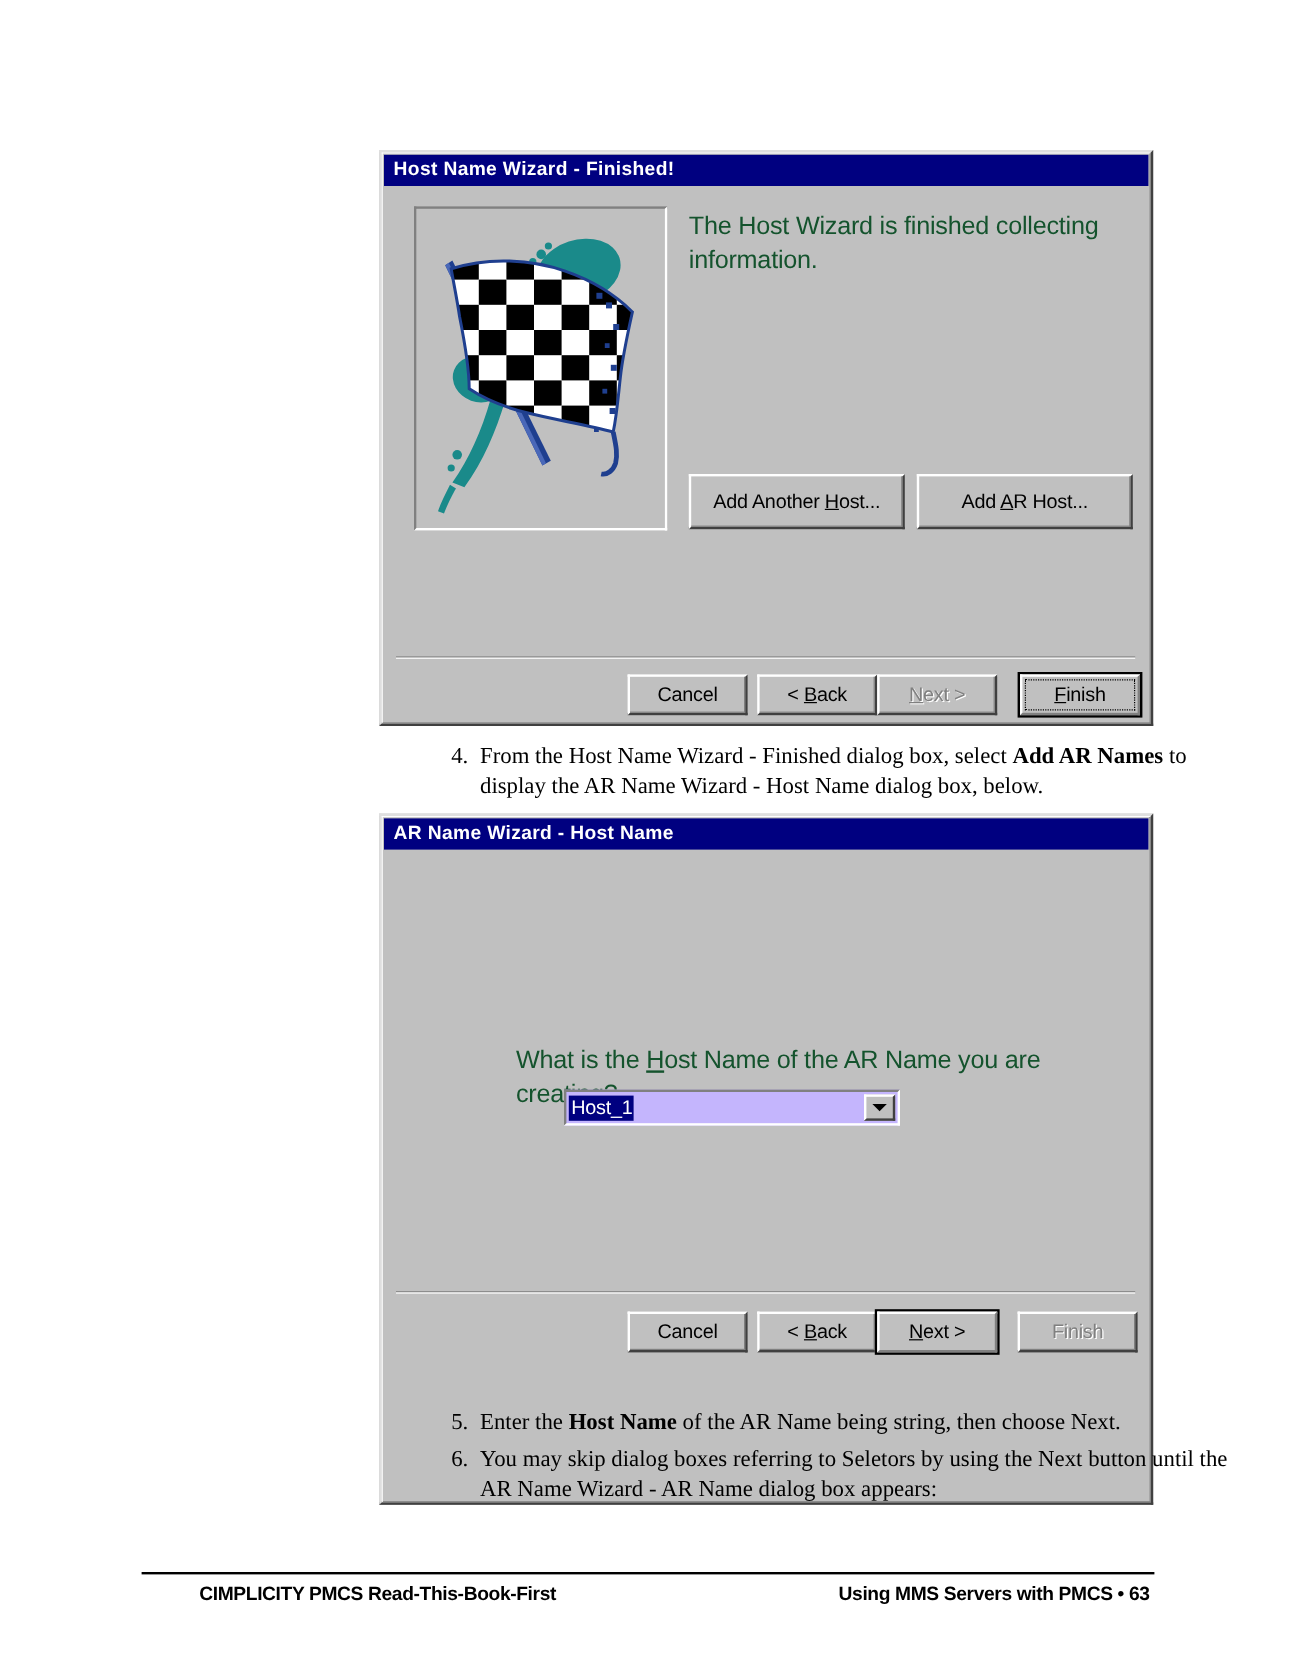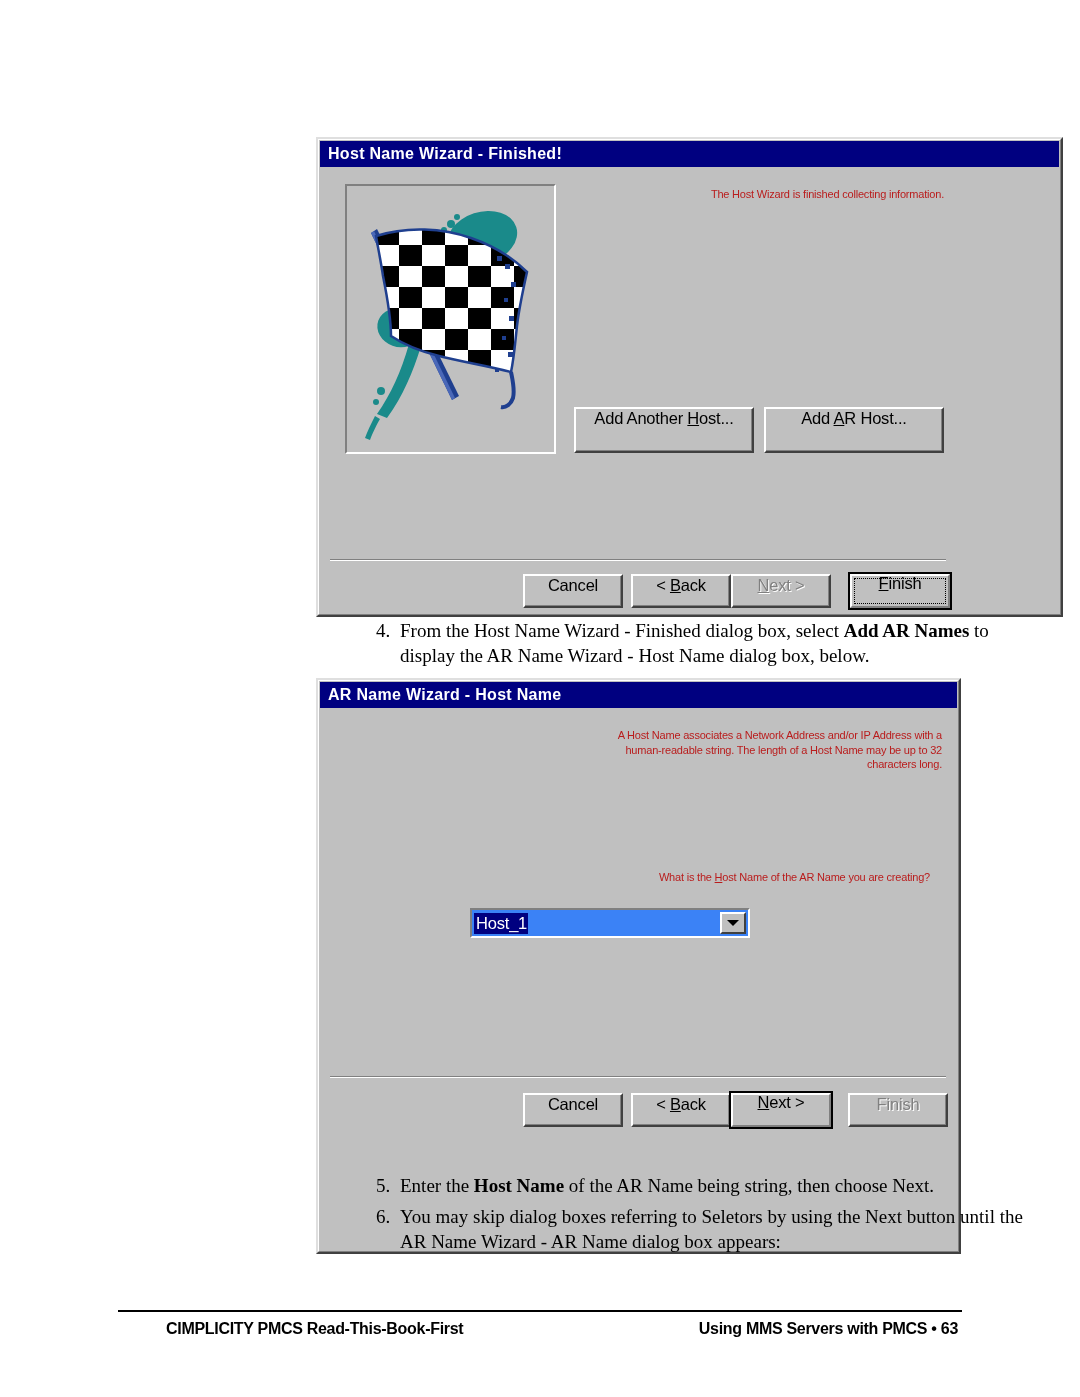--- a/index.html
+++ b/index.html
@@ -62,40 +62,40 @@
     border-right: 2px solid #ffffff;
     border-bottom: 2px solid #ffffff;
     overflow: hidden;
   }
   .pic-frame svg { display: block; }
 
   
   .static-text {
     position: absolute;
     font-family: "Liberation Sans", sans-serif;
-    font-size: 11px;
-    color: #b91c1c;
+    font-size: 21px;
+    color: #14532d;
     line-height: 1.32;
     letter-spacing: -0.2px;
-    text-align: right;
   }
 
   
   .btn {
     position: absolute;
     background: #c0c0c0;
     box-sizing: border-box;
     border-top: 2px solid #ffffff;
     border-left: 2px solid #ffffff;
     border-right: 2px solid #404040;
     border-bottom: 2px solid #404040;
     font-family: "Liberation Sans", sans-serif;
     font-size: 16.5px;
     color: #000;
     display: flex;
+    align-items: center;
     justify-content: center;
     letter-spacing: -0.2px;
     cursor: default;
     padding: 0;
   }
   .btn .inner {
     position: absolute;
     left: 0; top: 0; right: 0; bottom: 0;
     border-right: 1px solid #808080;
     border-bottom: 1px solid #808080;
@@ -136,21 +136,21 @@
     position: absolute;
     height: 2px;
     border-top: 1px solid #808080;
     border-bottom: 1px solid #ffffff;
     box-sizing: border-box;
   }
 
   
   .combo {
     position: absolute;
-    background: #3b82f6;
+    background: #c4b5fd;
     box-sizing: border-box;
     border-top: 2px solid #808080;
     border-left: 2px solid #808080;
     border-right: 2px solid #ffffff;
     border-bottom: 2px solid #ffffff;
     padding-left: 48px;
   }
   .combo .txt {
     position: absolute;
     left: 2px; top: 2px; bottom: 2px;
@@ -216,21 +216,21 @@
     font-weight: bold;
     font-size: 16px;
     color: #000;
     letter-spacing: -0.3px;
     margin-left: 44px;
   }
 </style>
 </head>
 <body>
 
-<div class="dialog" style="left:316px; top:125px; width:747px; height:480px;margin-top:12px;">
+<div class="dialog" style="left:316px; top:125px; width:645px; height:480px;">
   <div class="dialog-inner"></div>
 
   <div class="titlebar">
     <span>Host Name Wizard - Finished!</span>
   </div>
 
   <div class="pic-frame" style="left:27px; top:45px; width:211px; height:270px;">
     <svg width="207" height="266" viewBox="0 0 207 266">
       <rect x="0" y="0" width="207" height="266" fill="#c0c0c0"></rect>
 
@@ -369,25 +369,20 @@
   <span class="txt"><span>From the Host Name Wizard - Finished dialog box, select </span><b>Add AR Names</b><span> to display the AR Name Wizard - Host Name dialog box, below.</span></span>
 </div>
 
 <div class="dialog" style="left:316px; top:678px; width:645px; height:576px;">
   <div class="dialog-inner"></div>
 
   <div class="titlebar">
     <span>AR Name Wizard - Host Name</span>
   </div>
 
-  <div class="static-text" style="left:124px; top:48px; width:500px;">
-    <div>A Host Name associates a Network Address and/or IP Address with a</div>
-    <div>human-readable string. The length of a Host Name may be up to 32</div>
-    <div>characters long.</div>
-  </div>
 
   <div class="static-text" style="left:112px; top:190px; width:500px;"><span>What is the </span><u>H</u><span>ost Name of the AR Name you are creating?</span></div>
 
   <div class="combo" style="left:152px; top:228px; width:280px; height:30px;">
     <div class="txt">
       <span class="sel">Host_1</span>
     </div>
     <div class="arrow-btn">
       <span class="tri"></span>
     </div>

